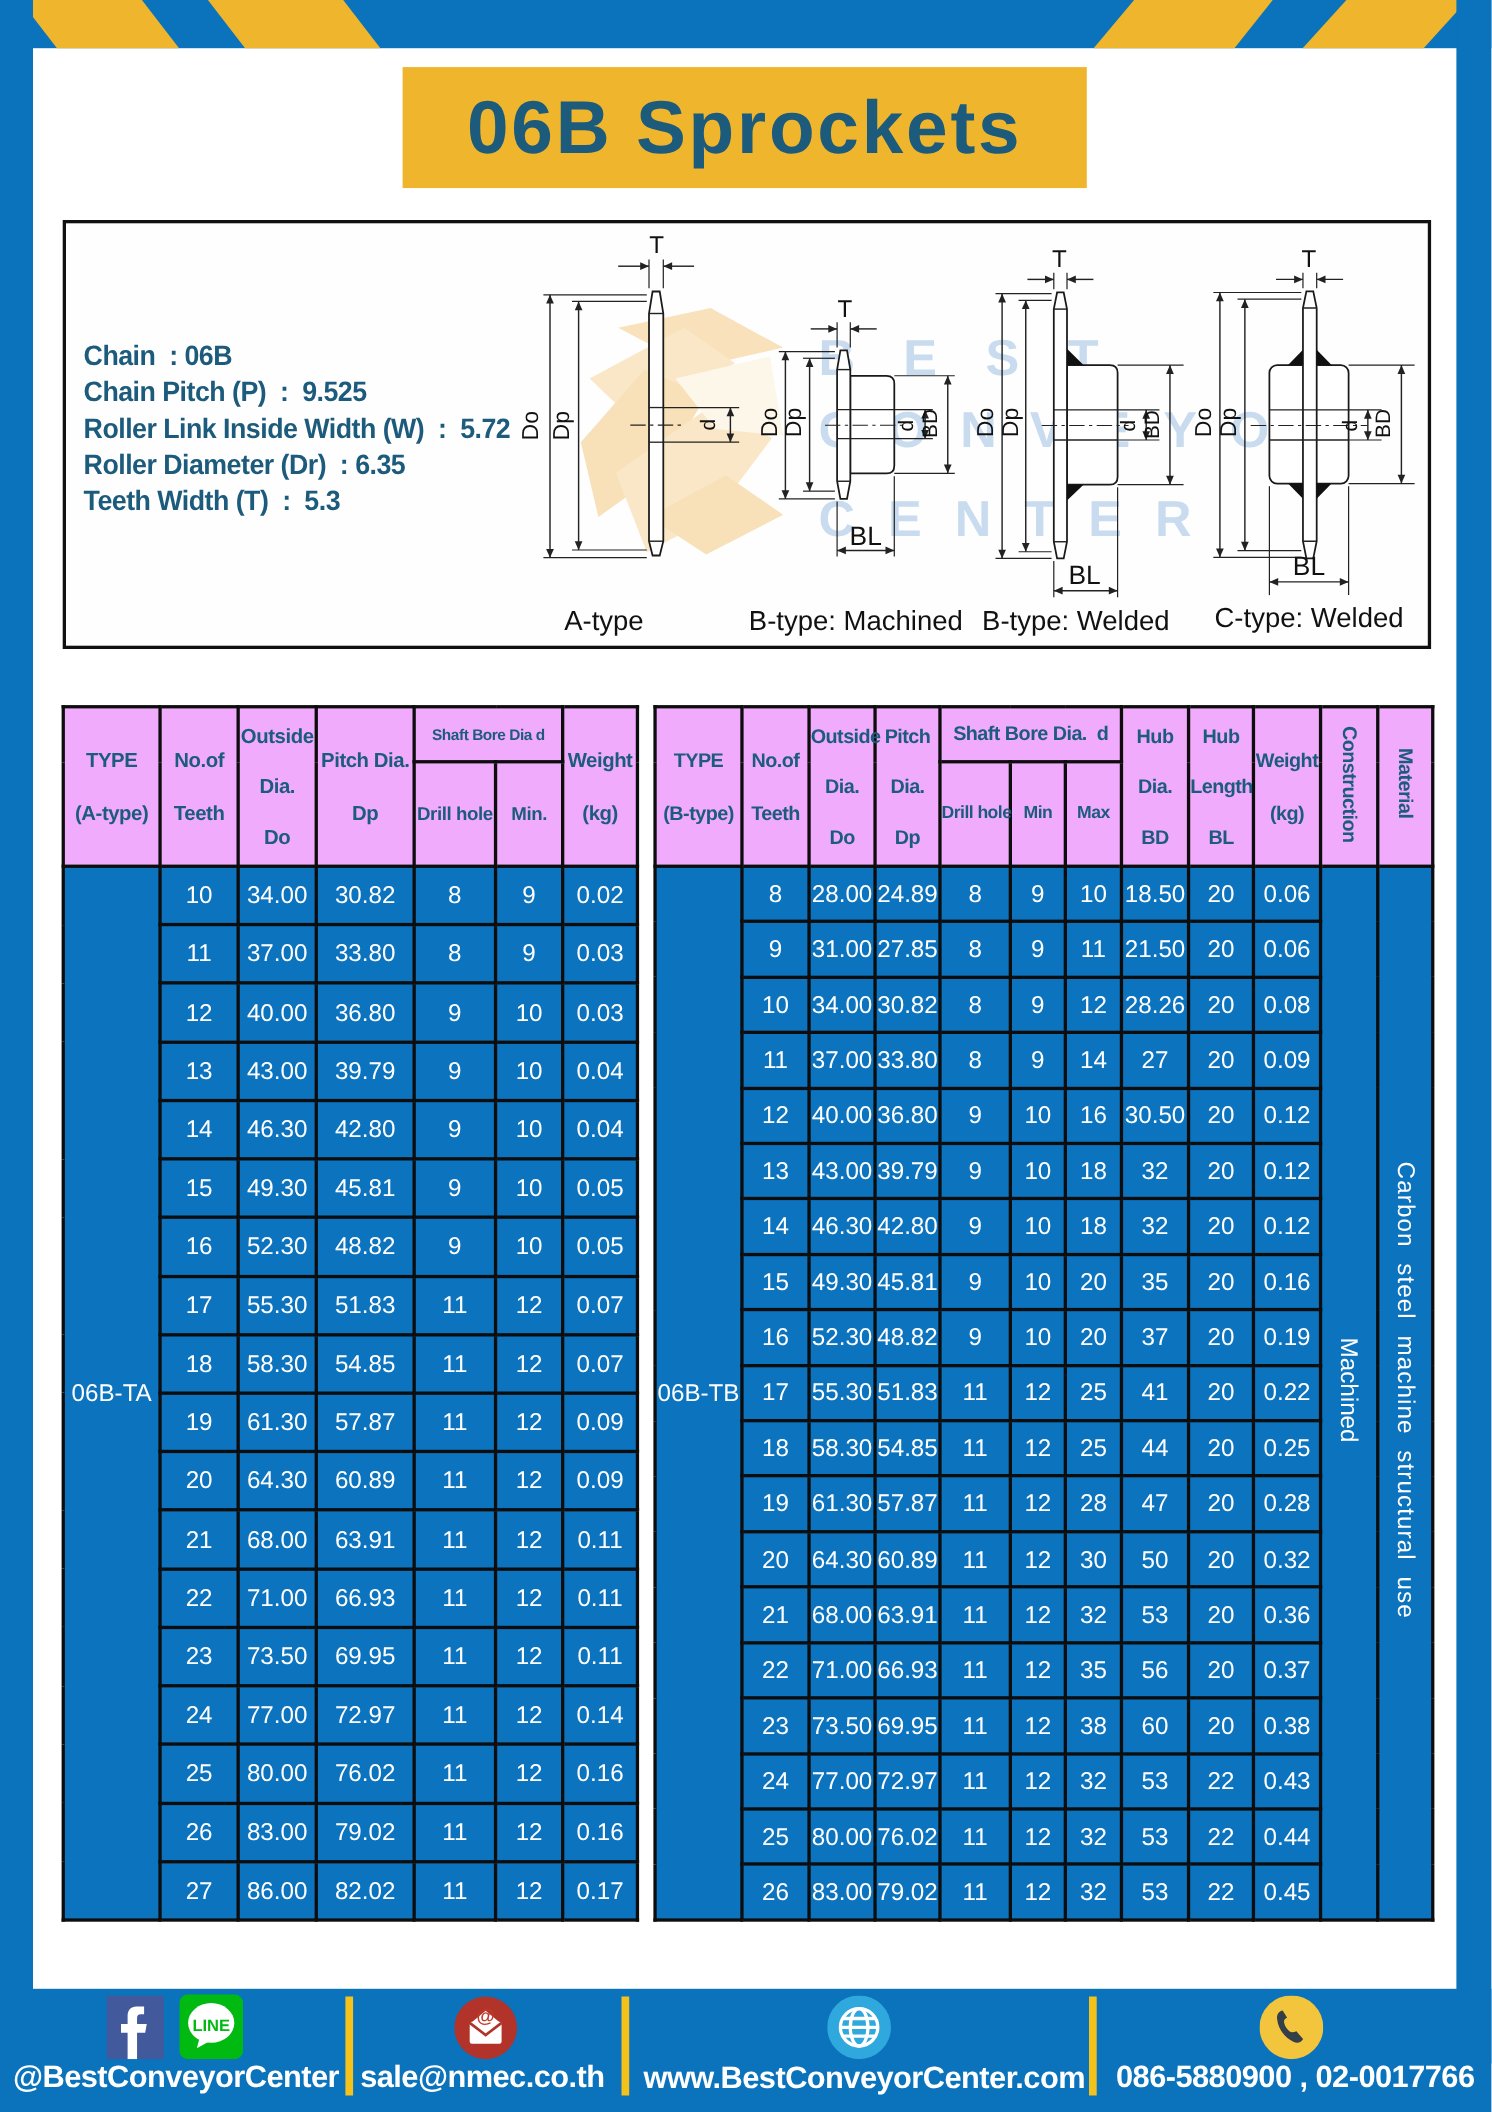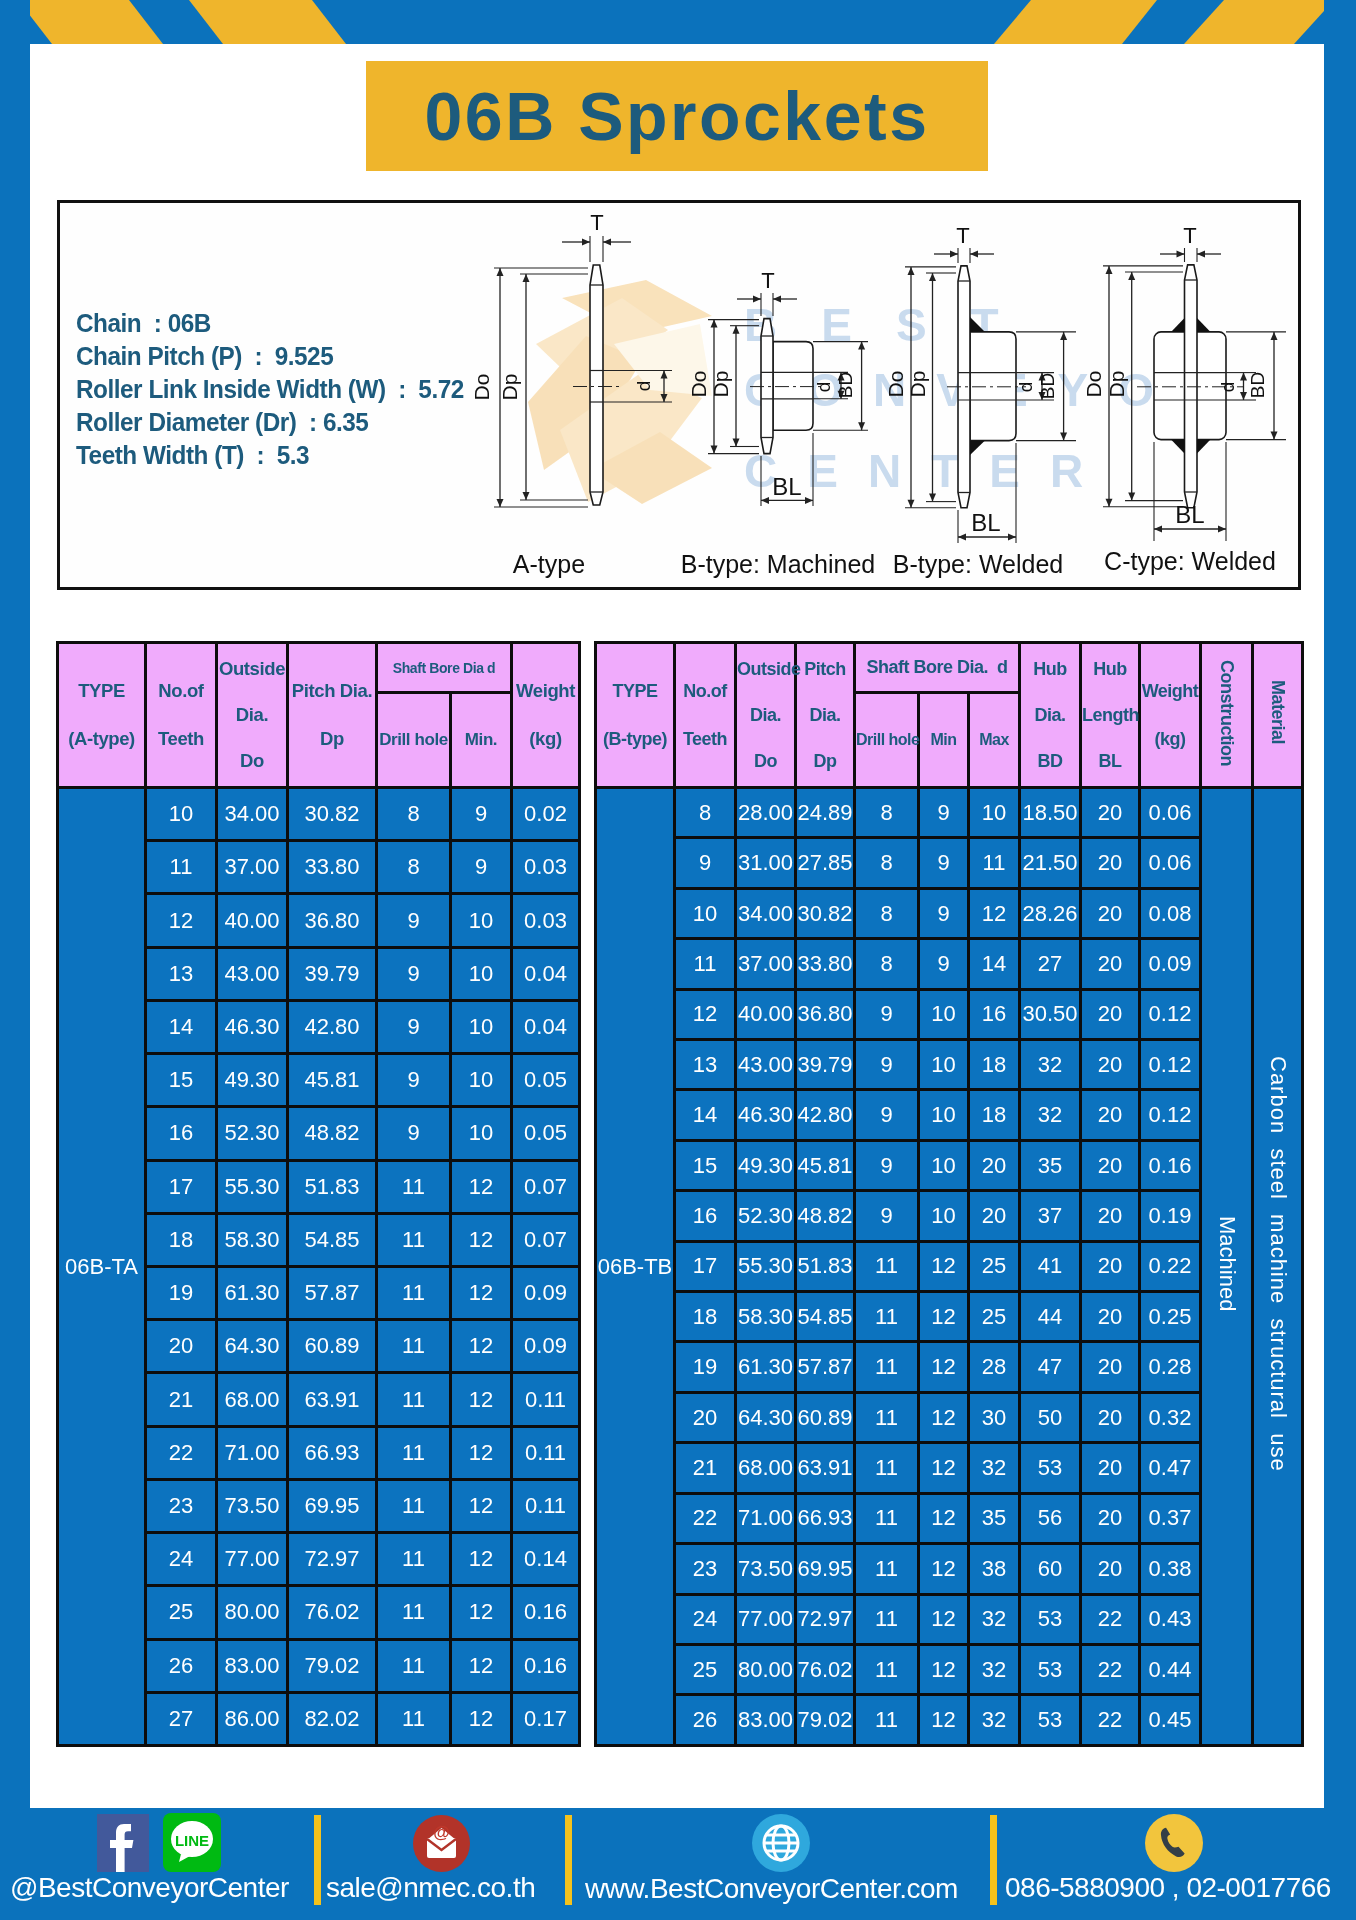--- a/index.html
+++ b/index.html
@@ -394,21 +394,21 @@
       </tr>
 <tr class="bd">
         <td>21</td>
         <td>68.00</td>
         <td>63.91</td>
         <td>11</td>
         <td>12</td>
         <td>32</td>
         <td>53</td>
         <td>20</td>
-        <td>0.47</td>
+        <td>0.36</td>
       </tr>
 <tr class="bd">
         <td>22</td>
         <td>71.00</td>
         <td>66.93</td>
         <td>11</td>
         <td>12</td>
         <td>35</td>
         <td>56</td>
         <td>20</td>
@@ -674,14 +674,14 @@
 </svg>
 
 <div class="abs ftx" style="left:10px;top:1872px;width:300px">@BestConveyorCenter</div>
 
 <div class="abs ftx" style="left:326px;top:1872px;width:225px">sale@nmec.co.th</div>
 
 <div class="abs ftx" style="left:585px;top:1873px;width:395px;font-size:28px">www.BestConveyorCenter.com</div>
 
 <div class="abs ftx" style="left:1005px;top:1872px;width:345px">086-5880900 , 02-0017766</div>
 <style>
-.ftx{color:#ffffff;font-weight:normal;font-size:28px;text-align:left;letter-spacing:-0.5px;line-height:32px}
+.ftx{color:#ffffff;font-weight:bold;font-size:28px;text-align:center;letter-spacing:-0.5px;line-height:32px}
 </style>
 
 </body></html>

